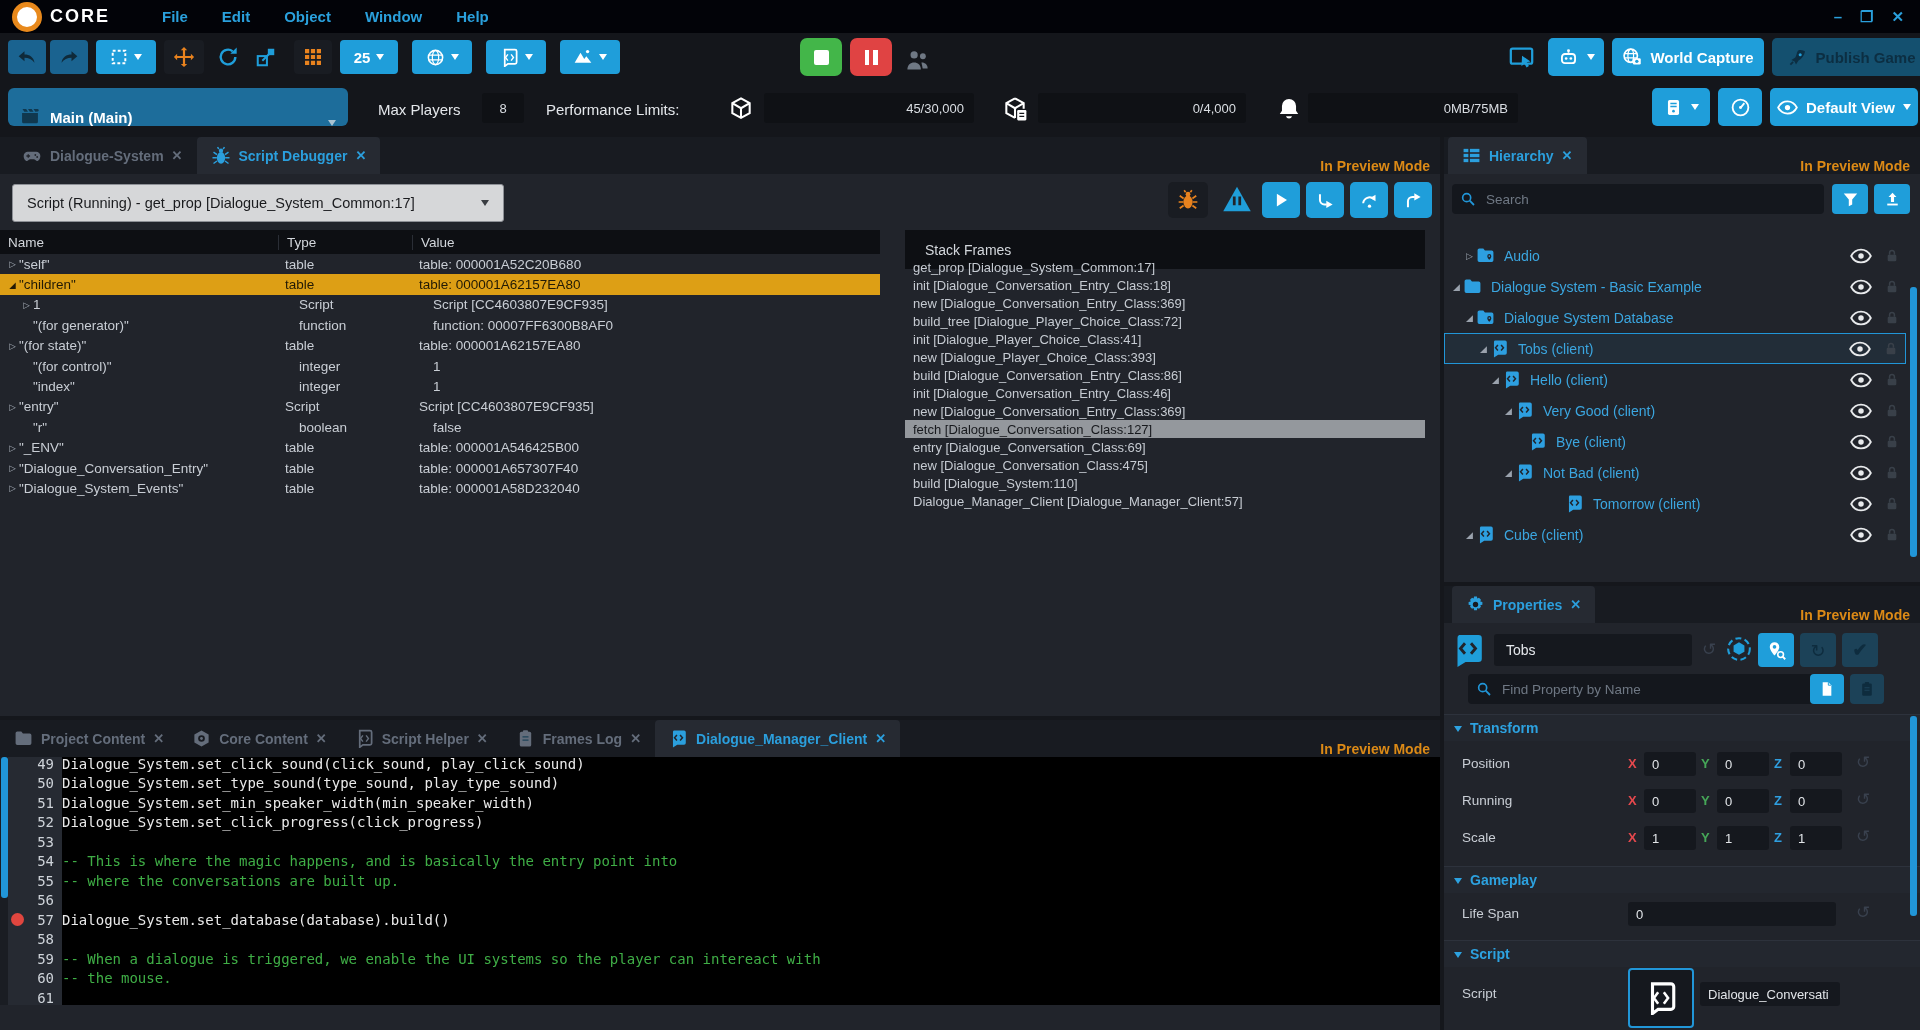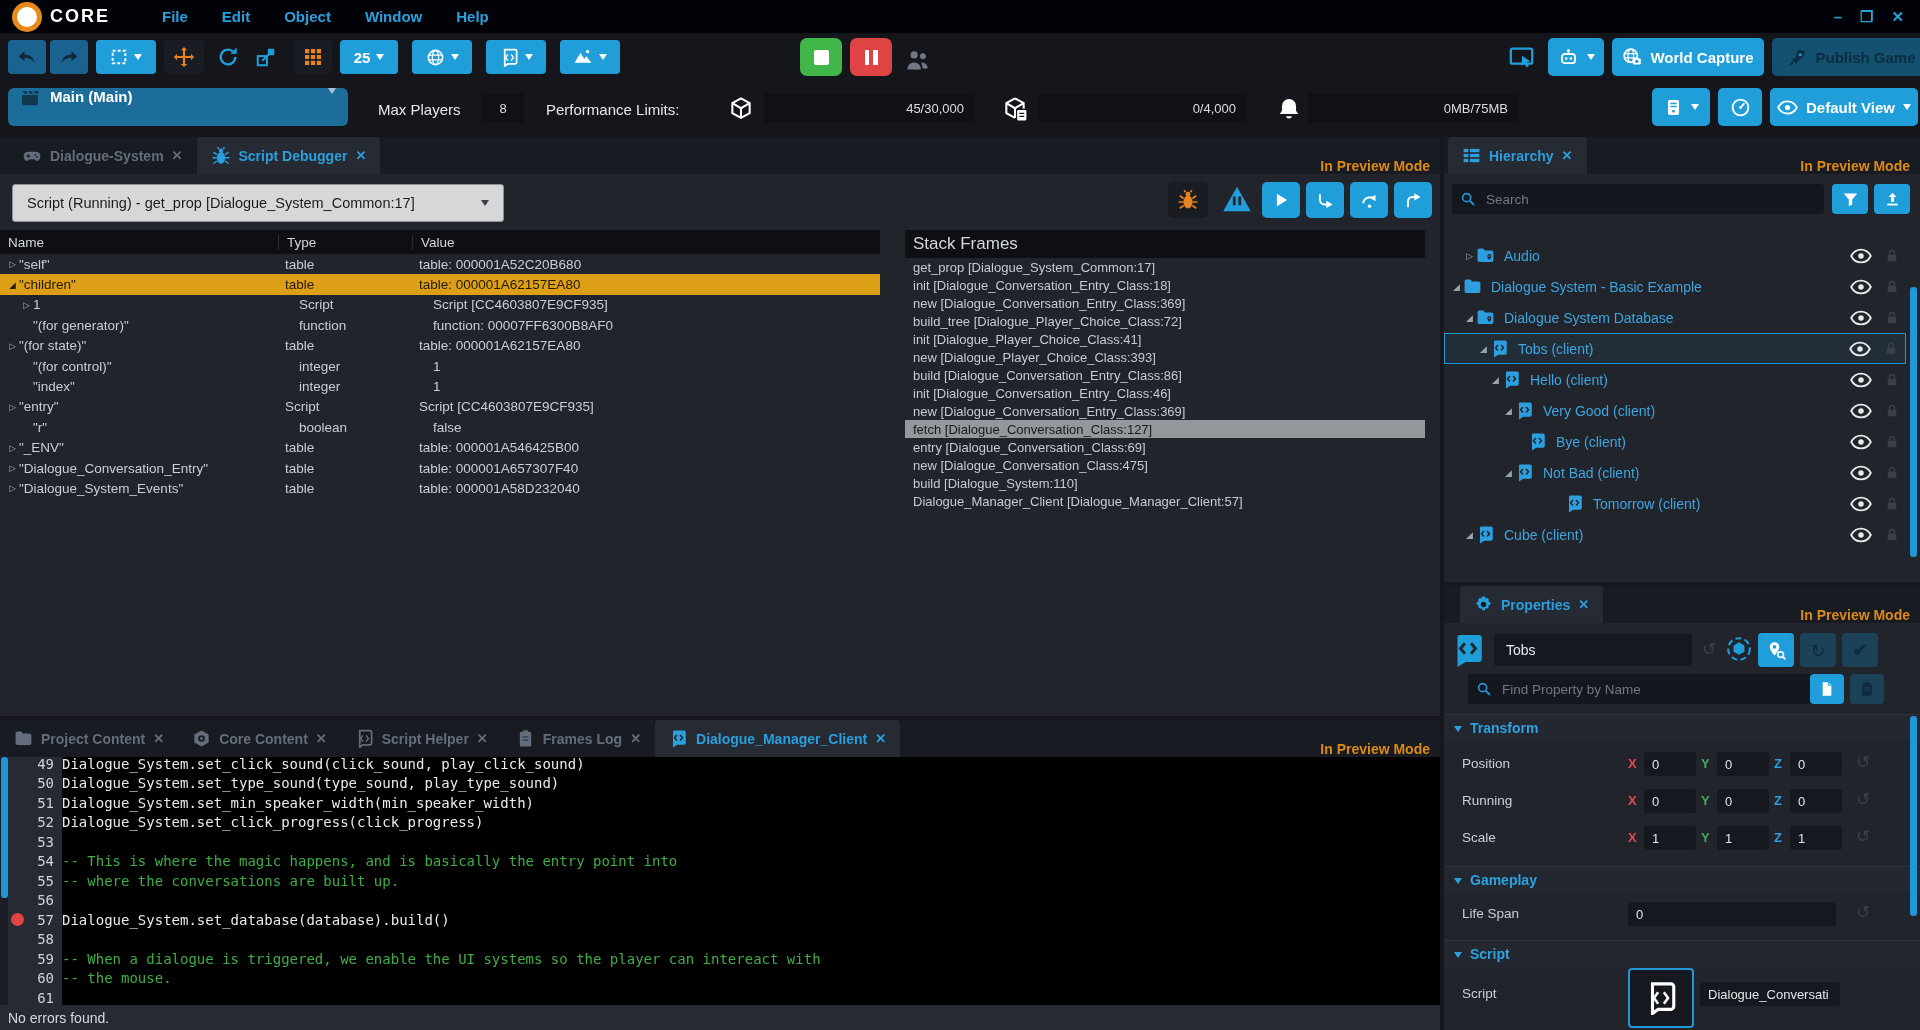--- a/index.html
+++ b/index.html
@@ -19,21 +19,21 @@
   
   #toolbar{position:absolute;left:0;top:33px;width:1920px;height:49px;background:#14161b}
   .tbtn{position:absolute;top:7px;height:34px;border-radius:4px;display:flex;align-items:center;justify-content:center;gap:6px;color:#fff}
   .tbtn.blue{background:#1f9eda}
   .tbtn.dim{background:#1a6390}
   .tbtn.dark{background:#191c22}
   .tbtn .num{font-weight:bold;font-size:15px}
   .bigbtn{position:absolute;top:5px;height:38px;border-radius:5px;display:flex;align-items:center;justify-content:center;gap:8px;font-weight:bold;font-size:15px;color:#fff}
   
   #row2{position:absolute;left:0;top:82px;width:1920px;height:55px;background:#14161b}
-  #scene-dd{position:absolute;left:8px;top:6px;width:340px;height:38px;background:#1d6d9b;border-radius:6px;display:flex;align-items:flex-start;color:#fff;font-weight:bold;font-size:15px;padding:0 12px;box-sizing:border-box;gap:10px}
+  #scene-dd{position:absolute;left:8px;top:6px;width:340px;height:38px;background:#1d6d9b;border-radius:6px;display:flex;align-items:flex-end;color:#fff;font-weight:bold;font-size:15px;padding:0 12px;box-sizing:border-box;gap:10px}
   .lbl{position:absolute;top:0;height:55px;display:flex;align-items:center;font-size:15px;color:#e4e7eb}
   .meter{position:absolute;top:11px;height:30px;background:#0f1115;border-radius:3px;display:flex;align-items:center;justify-content:flex-end;padding:0 10px;box-sizing:border-box;font-size:13px;color:#dadee3}
   .mico{position:absolute;top:14px;width:26px;height:26px;color:#fff}
   
   .panel{position:absolute;background:#21242b}
   .tabbar{position:absolute;left:0;top:0;right:0;height:37px;background:#181b21;display:flex;align-items:flex-end}
   .ptab{display:flex;align-items:center;gap:8px;height:37px;padding:0 14px;font-size:14px;color:#646d7b;font-weight:bold;white-space:nowrap}
   .ptab.active{background:#262a32;color:#2b9fdd;border-radius:4px 4px 0 0}
   .ptab .x{font-size:13px}
   .badge{margin-left:auto;margin-right:10px;color:#dc8a16;font-weight:bold;font-size:14px}
@@ -44,21 +44,21 @@
   .vhead{position:absolute;left:0;top:93px;width:880px;height:24px;background:#0d0f13;display:flex;align-items:center;font-size:13.5px;color:#d3d7dc}
   .vhead span{border-right:1px solid #2a2e36;box-sizing:border-box;padding-left:8px}
   #var-rows{position:absolute;left:0;top:117px;width:880px}
   .vrow{display:flex;align-items:center;height:20.4px;font-size:13.5px;color:#c9ced5;cursor:default}
   .vrow .c1{width:279px;display:flex;align-items:center;white-space:nowrap;overflow:hidden}
   .vrow .c2{width:134px;white-space:nowrap}
   .vrow .c3{flex:1;white-space:nowrap;overflow:hidden}
   .vrow.sel{background:#dd9f15;color:#221a05}
   .arw{width:13px;text-align:center;font-size:8.5px;color:#aab1bb;flex:none}
   .vrow.sel .arw{color:#221a05}
-  #stack-head{position:absolute;left:905px;top:93px;width:520px;height:28px;background:#0d0f13;display:flex;align-items:center;padding-left:8px;box-sizing:border-box;font-size:17px;color:#d3d7dc}
+  #stack-head{position:absolute;left:905px;top:93px;width:520px;height:39px;background:#0d0f13;display:flex;align-items:center;padding-left:20px;box-sizing:border-box;font-size:14px;color:#d3d7dc}
   #stack-rows{position:absolute;left:905px;top:121px;width:520px}
   .sfrow{height:18px;display:flex;align-items:center;padding-left:8px;font-size:13px;color:#c6cbd2;white-space:nowrap}
   .sfrow.active{background:#94989d;color:#17191d}
   
   .srch{background:#14171d;border-radius:4px;height:30px;display:flex;align-items:center;padding:0 8px;gap:8px;box-sizing:border-box}
   .srch input{background:transparent;border:0;outline:none;color:#dfe3e8;font-size:13.5px;width:100%;font-family:inherit}
   .srch input::placeholder{color:#6f7884}
   .sqbtn{border-radius:4px;display:flex;align-items:center;justify-content:center;color:#fff}
   .sqbtn.blue{background:#1f9eda}
   .sqbtn.darkblue{background:#1c4258;color:#0e2c3e}
@@ -793,21 +793,21 @@
             <path d="M8.4 10V7.2a3.6 3.6 0 0 1 7.2 0V10" fill="none" stroke="currentColor" stroke-width="2.3"></path>
           </svg>
         </span>
       </div>
     </div>
   <div class="vscroll" style="right:3px;top:150px;height:270px"></div>
 </div>
 
 <div class="panel" style="left:1444px;top:586px;width:476px;height:444px;overflow:hidden">
   <div class="tabbar">
-    <div class="ptab active" style="margin-left:16px">
+    <div class="ptab active" style="margin-left:8px">
       <span class="ic" style="width:19px;height:19px;color:#2b9fdd">
           <svg viewBox="0 0 24 24">
             <path fill="currentColor" d="M10.2 1.8h3.6l.5 2.7 2.1-.9 2.5 2.5-.9 2.1 2.7.5v3.6l-2.7.5.9 2.1-2.5 2.5-2.1-.9-.5 2.7h-3.6l-.5-2.7-2.1.9-2.5-2.5.9-2.1-2.7-.5v-3.6l2.7-.5-.9-2.1 2.5-2.5 2.1.9z"></path>
             <circle cx="12" cy="12" r="3.4" fill="#181b21"></circle>
           </svg>
         </span>
       <span>Properties</span>
       <span class="x" style="color:#2b9fdd">✕</span>
     </div>
     <span class="badge">In Preview Mode</span>
@@ -996,14 +996,13 @@
         <div class="cline"><span class="bp"></span><span class="num">54</span><span class="src cm">-- This is where the magic happens, and is basically the entry point into</span></div>
         <div class="cline"><span class="bp"></span><span class="num">55</span><span class="src cm">-- where the conversations are built up.</span></div>
         <div class="cline"><span class="bp"></span><span class="num">56</span><span class="src"></span></div>
         <div class="cline"><span class="bp"><i></i></span><span class="num">57</span><span class="src">Dialogue_System.set_database(database).build()</span></div>
         <div class="cline"><span class="bp"></span><span class="num">58</span><span class="src"></span></div>
         <div class="cline"><span class="bp"></span><span class="num">59</span><span class="src cm">-- When a dialogue is triggered, we enable the UI systems so the player can intereact with</span></div>
         <div class="cline"><span class="bp"></span><span class="num">60</span><span class="src cm">-- the mouse.</span></div>
         <div class="cline"><span class="bp"></span><span class="num">61</span><span class="src"></span></div>
       </div>
   </div>
-  <div id="statusbar">No errors found.</div>
 </div>
 
 </body></html>

